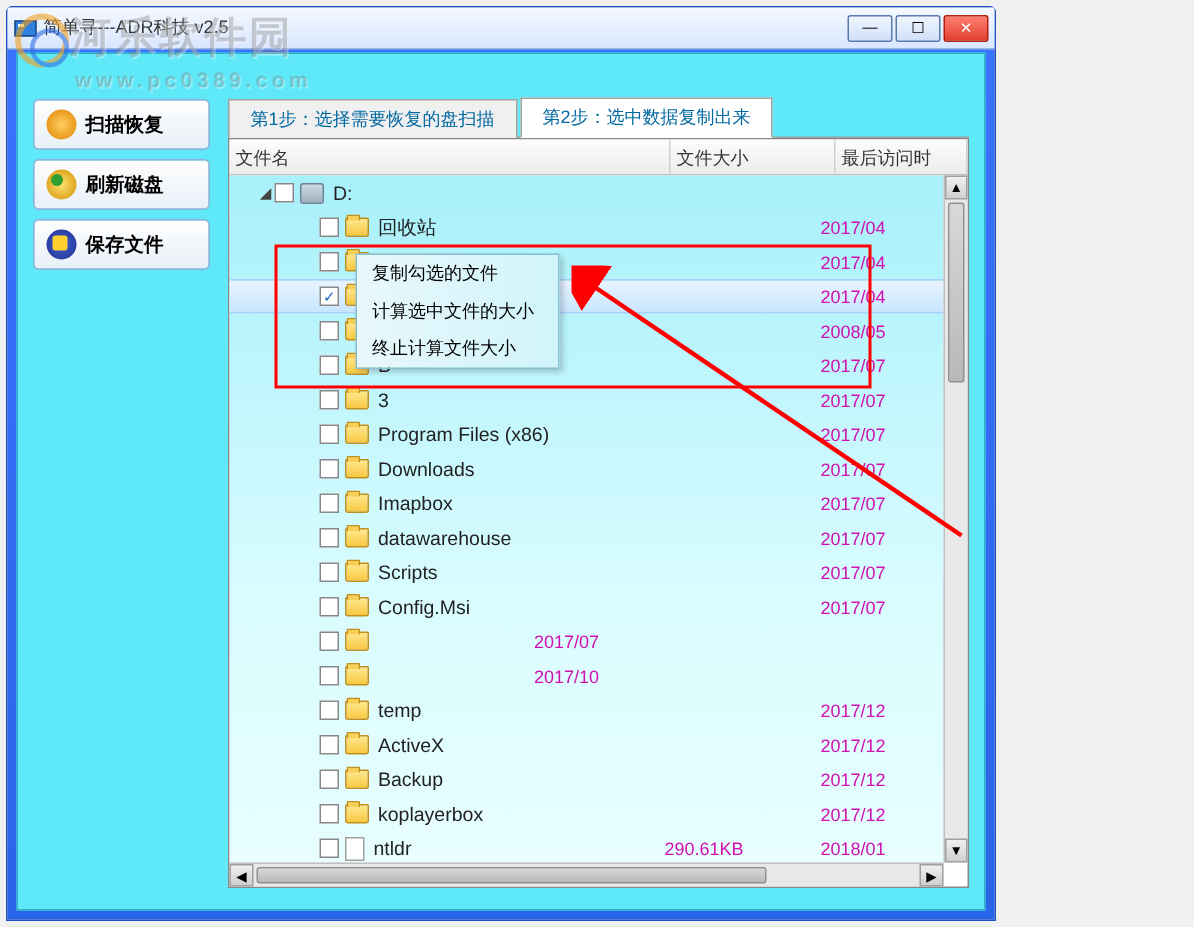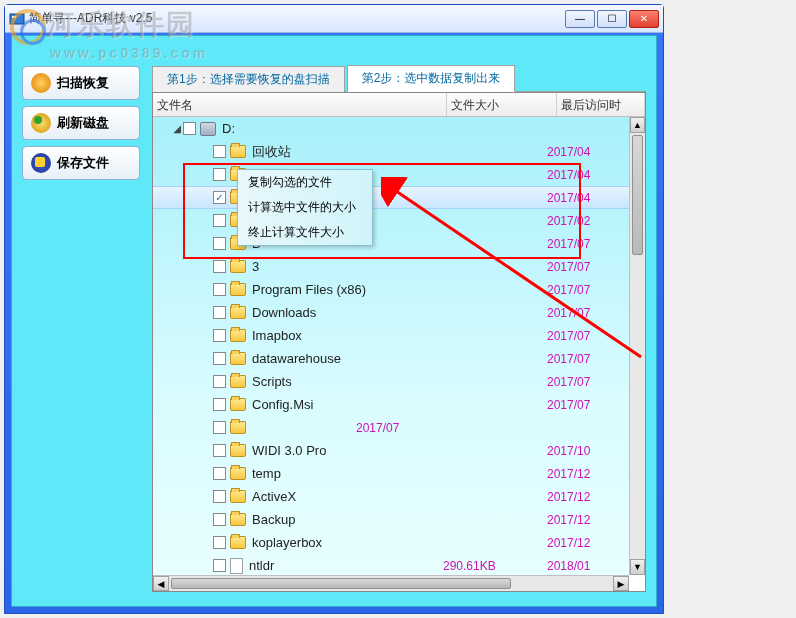--- a/index.html
+++ b/index.html
@@ -204,21 +204,21 @@
             <span class="name">win</span>
             <span class="size"></span>
             <span class="date">2017/04</span>
           </div>
           <div class="row indent1">
             <span class="arrow"></span>
             <span class="cb"></span>
             <span class="folder-icon"></span>
             <span class="name">3</span>
             <span class="size"></span>
-            <span class="date">2017/02</span>
+            <span class="date">2008/05</span>
           </div>
           <div class="row indent1">
             <span class="arrow"></span>
             <span class="cb"></span>
             <span class="folder-icon"></span>
             <span class="name">B</span>
             <span class="size"></span>
             <span class="date">2017/07</span>
           </div>
           <div class="row indent1">
@@ -281,21 +281,20 @@
             <span class="arrow"></span>
             <span class="cb"></span>
             <span class="folder-icon"></span>
             <span class="size"></span>
             <span class="date">2017/07</span>
           </div>
           <div class="row indent1">
             <span class="arrow"></span>
             <span class="cb"></span>
             <span class="folder-icon"></span>
-            <span class="name">WIDI 3.0 Pro</span>
             <span class="size"></span>
             <span class="date">2017/10</span>
           </div>
           <div class="row indent1">
             <span class="arrow"></span>
             <span class="cb"></span>
             <span class="folder-icon"></span>
             <span class="name">temp</span>
             <span class="size"></span>
             <span class="date">2017/12</span>

